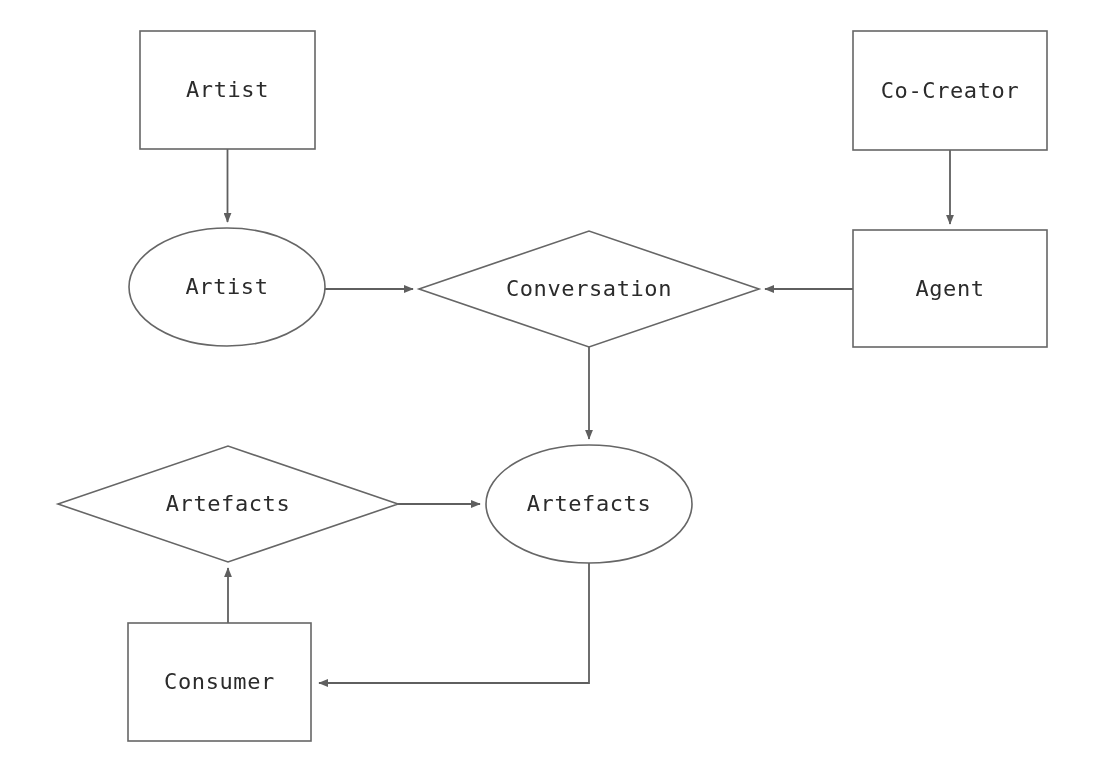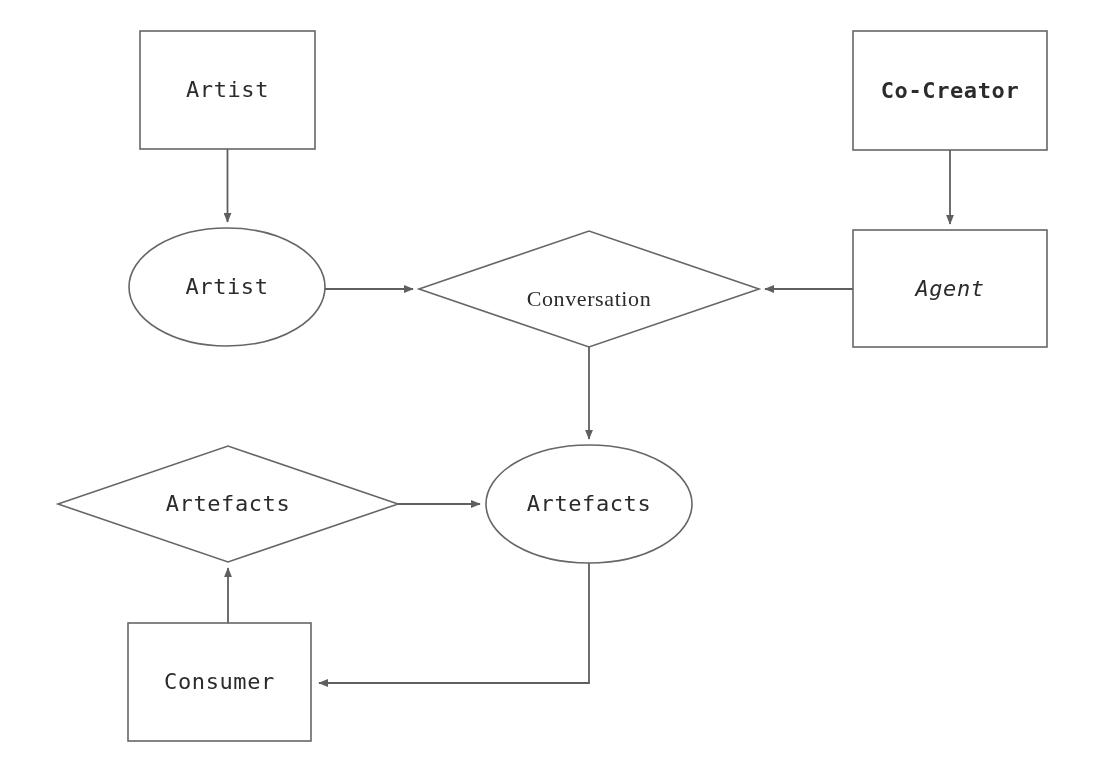--- a/index.html
+++ b/index.html
@@ -80,21 +80,21 @@
       <ellipse class="node-shape" cx="203" cy="287" rx="98" ry="59"></ellipse>
       <polygon class="node-shape" points="395,289 565,231 735,289 565,347"></polygon>
       <rect class="node-shape" x="829" y="230" width="194" height="117"></rect>
       <polygon class="node-shape" points="34,504 204,446 374,504 204,562"></polygon>
       <ellipse class="node-shape" cx="565" cy="504" rx="103" ry="59"></ellipse>
       <rect class="node-shape" x="104" y="623" width="183" height="118"></rect>
     </g>
   </svg>
 
   <div class="node-label" style="left: 203.5px; top: 90px;">Artist</div>
-  <div class="node-label" style="left: 926px; top: 90.5px; font-weight: bold;">Co-Creator</div>
+  <div class="node-label" style="left: 926px; top: 90.5px;">Co-Creator</div>
   <div class="node-label" style="left: 203px; top: 287px;">Artist</div>
-  <div class="node-label" style="left: 565px; top: 299px; font-family: Liberation Serif, serif;">Conversation</div>
-  <div class="node-label" style="left: 926px; top: 288.5px; font-style: italic;">Agent</div>
+  <div class="node-label" style="left: 565px; top: 289px;">Conversation</div>
+  <div class="node-label" style="left: 926px; top: 288.5px;">Agent</div>
   <div class="node-label" style="left: 204px; top: 504px;">Artefacts</div>
   <div class="node-label" style="left: 565px; top: 504px; text-align: center;">Artefacts</div>
   <div class="node-label" style="left: 195.5px; top: 682px;">Consumer</div>
 
 </div>
 
 </body></html>

